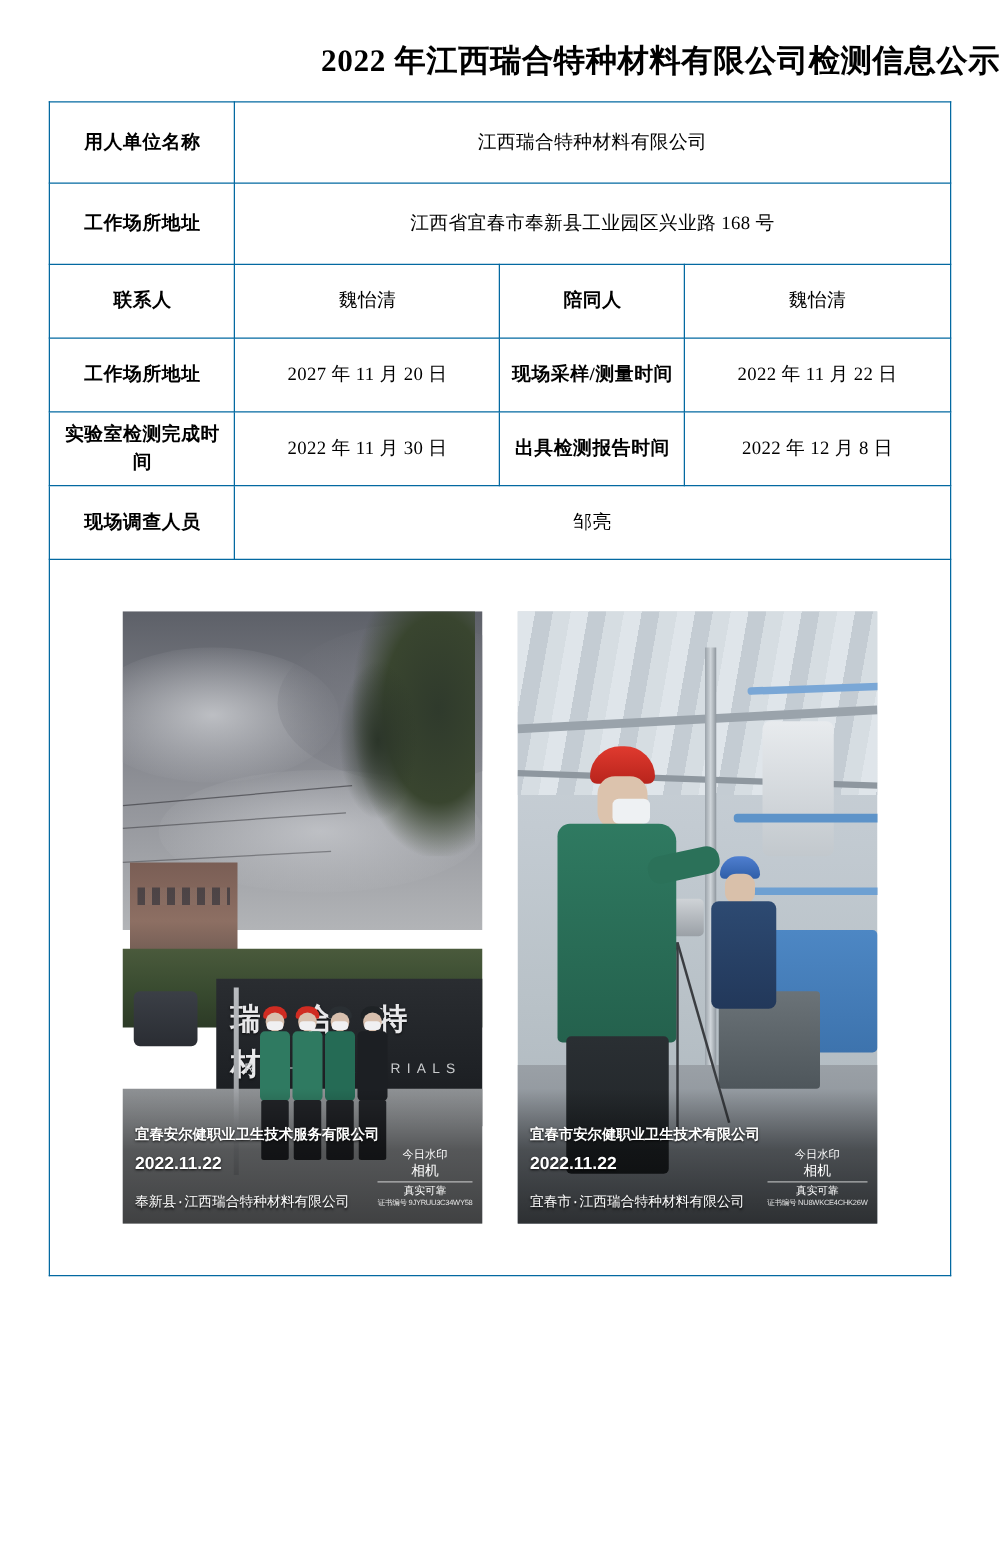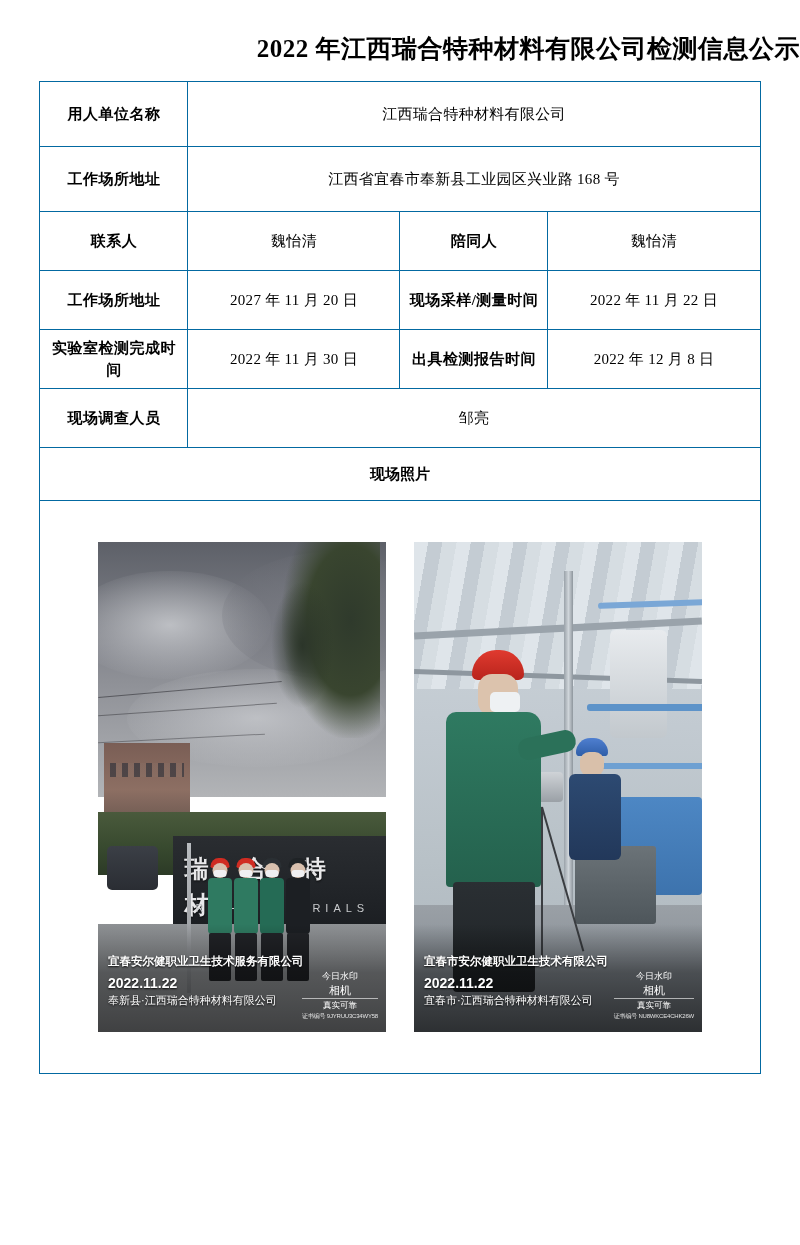--- a/index.html
+++ b/index.html
@@ -261,22 +261,22 @@
     position: absolute; left: 10px; bottom: 62px; color: #ffffff;
     font-size: 11.5px; font-weight: bold; font-family: "Liberation Sans", sans-serif;
     text-shadow: 0 1px 2px rgba(0,0,0,0.9);
   }
   .wm-date {
     position: absolute; left: 10px; bottom: 38px; color: #ffffff;
     font-size: 14px; font-weight: bold; font-family: "Liberation Sans", sans-serif;
     text-shadow: 0 1px 2px rgba(0,0,0,0.9);
   }
   .wm-line3 {
-    position: absolute; left: 10px; bottom: 24px; color: #ffffff;
-    font-size: 11px; font-family: Liberation Sans, sans-serif;
+    position: absolute; left: 10px; bottom: 8px; color: #ffffff;
+    font-size: 11px; font-family: Liberation Mono, monospace;
     text-shadow: 0 1px 2px rgba(0,0,0,0.9);
   }
   .wm-badge {
     position: absolute; right: 8px; bottom: 12px; text-align: center;
     color: #ffffff; font-family: "Liberation Sans", sans-serif; line-height: 1.35;
   }
   .wm-badge .b1 { font-size: 9px; }
   .wm-badge .b2 { font-size: 11px; }
   .wm-badge .b3 { font-size: 8.5px; border-top: 1px solid rgba(255,255,255,0.6); padding-top: 1px; margin-top: 1px; }
   .wm-badge .b4 { font-size: 6px; opacity: 0.85; letter-spacing: -0.2px; }
@@ -318,23 +318,20 @@
       </tr>
       <tr class="row-mid">
         <td class="label">实验室检测完成时间</td>
         <td class="value">2022 年 11 月 30 日</td>
         <td class="label2">出具检测报告时间</td>
         <td class="value">2022 年 12 月 8 日</td>
       </tr>
       <tr class="row-mid">
         <td class="label">现场调查人员</td>
         <td class="value" colspan="3">邹亮</td>
-      </tr>
-      <tr>
-        <td class="photos-header" colspan="4">现场照片</td>
       </tr>
       <tr>
         <td class="photos-cell" colspan="4">
           <div class="photo-row">
 
             <div class="photo">
               <div class="p1-sky"></div>
               <div class="p1-cloud-a"></div>
               <div class="p1-cloud-b"></div>
               <div class="p1-cloud-c"></div>

